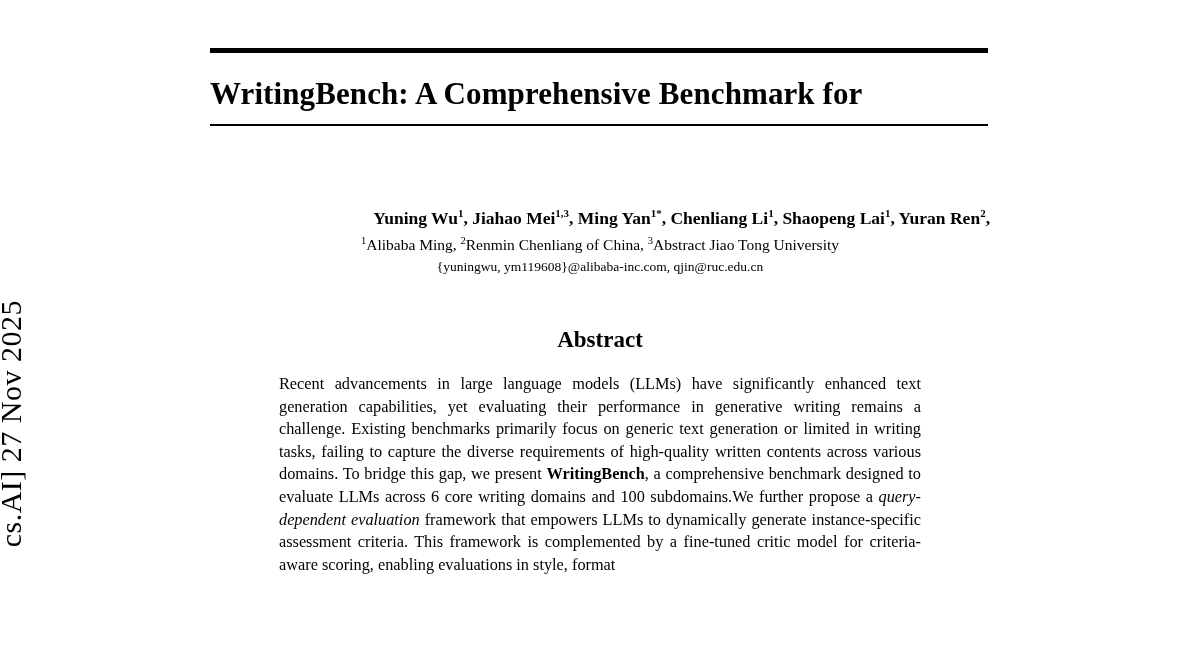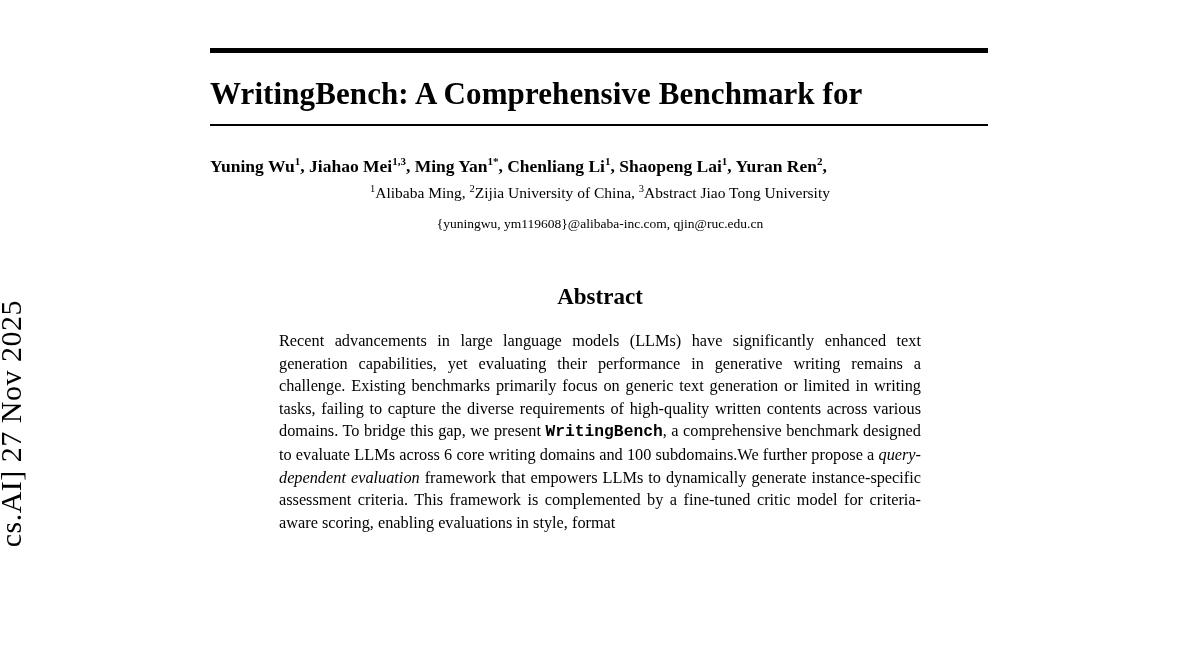--- a/index.html
+++ b/index.html
@@ -54,22 +54,22 @@
   .title {
     font-weight: bold;
     font-size: 31px;
     line-height: 37px;
     margin-top: 22px;
     margin-bottom: 10px;
     letter-spacing: 0.1px;
   }
 
   .authors {
-    margin-top: 28px;
-    text-align: left;
+    margin-top: 80px;
+    text-align: right;
     font-size: 17.5px;
     font-weight: bold;
     line-height: 25px;
   }
   .authors sup {
     font-size: 11px;
     font-weight: bold;
     vertical-align: super;
     line-height: 0;
   }
@@ -84,21 +84,21 @@
   .affil sup {
     font-size: 10.5px;
     vertical-align: super;
     line-height: 0;
   }
 
   .email {
     text-align: center;
     font-size: 13.5px;
     line-height: 20px;
-    margin-top: 10px;
+    margin-top: 1px;
   }
 
   .abstract-head {
     text-align: center;
     font-weight: bold;
     font-size: 23px;
     margin-top: 50px;
   }
 
   .abstract-body {
@@ -107,21 +107,21 @@
     font-size: 16.3px;
     line-height: 22.6px;
     text-align: justify;
     text-justify: inter-word;
     hyphens: manual;
   }
   .abstract-body p {
     margin: 0;
     text-indent: 0;
   }
-  b.inline { font-weight: bold; font-family: Liberation Mono, monospace; }
+  b.inline { font-weight: bold; }
   i.inline { font-style: italic; }
 </style>
 </head>
 <body>
 
 <div class="arxiv-stamp">cs.AI]  27 Nov 2025</div>
 
 <div class="page">
 
   <div class="rule-top"></div>
@@ -129,21 +129,21 @@
   <div class="title">
     <div>WritingBench: A Comprehensive Benchmark for</div>
   </div>
 
   <div class="rule-bottom"></div>
 
   <div class="authors">
     <div id="author-line-1"><span>Yuning Wu</span><sup>1</sup><span>, Jiahao Mei</span><sup>1,3</sup><span>, Ming Yan</span><sup>1*</sup><span>, Chenliang Li</span><sup>1</sup><span>, Shaopeng Lai</span><sup>1</sup><span>, Yuran Ren</span><sup>2</sup><span>,</span></div>
   </div>
 
-  <div class="affil" id="affiliation-line"><sup>1</sup><span>Alibaba Ming, </span><sup>2</sup><span>Zijia University of China, </span><sup>3</sup><span>Abstract Jiao Tong University</span></div>
+  <div class="affil" id="affiliation-line"><sup>1</sup><span>Alibaba Ming, </span><sup>2</sup><span>Renmin Chenliang of China, </span><sup>3</sup><span>Abstract Jiao Tong University</span></div>
 
   <div class="email">{yuningwu, ym119608}@alibaba-inc.com, qjin@ruc.edu.cn</div>
 
   <div class="abstract-head">Abstract</div>
 
   <div class="abstract-body">
     <p id="abstract-paragraph"><span>Recent advancements in large language models (LLMs) have significantly enhanced text generation capabilities, yet evaluating their performance in generative writing remains a challenge. Existing benchmarks primarily focus on generic text generation or limited in writing tasks, failing to capture the diverse requirements of high-quality written contents across various domains. To bridge this gap, we present </span><b class="inline">WritingBench</b><span>, a comprehensive benchmark designed to evaluate LLMs across 6 core writing domains and 100 subdomains.We further propose a </span><i class="inline">query-dependent evaluation</i><span> framework that empowers LLMs to dynamically generate instance-specific assessment criteria. This framework is complemented by a fine-tuned critic model for criteria-aware scoring, enabling evaluations in style, format</span></p>
   </div>
 
 </div>

